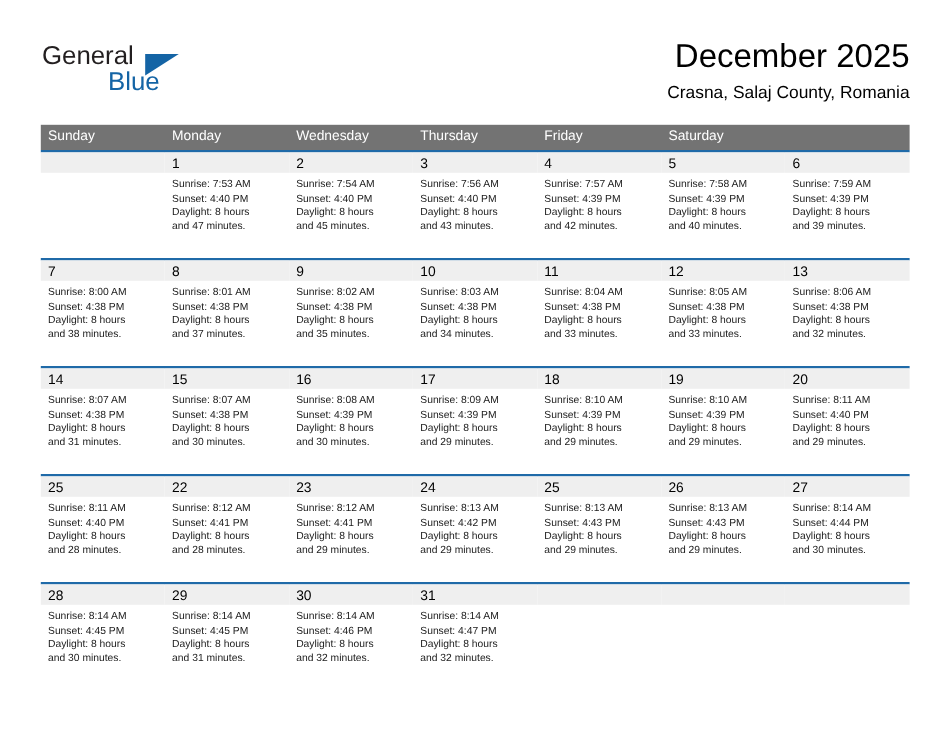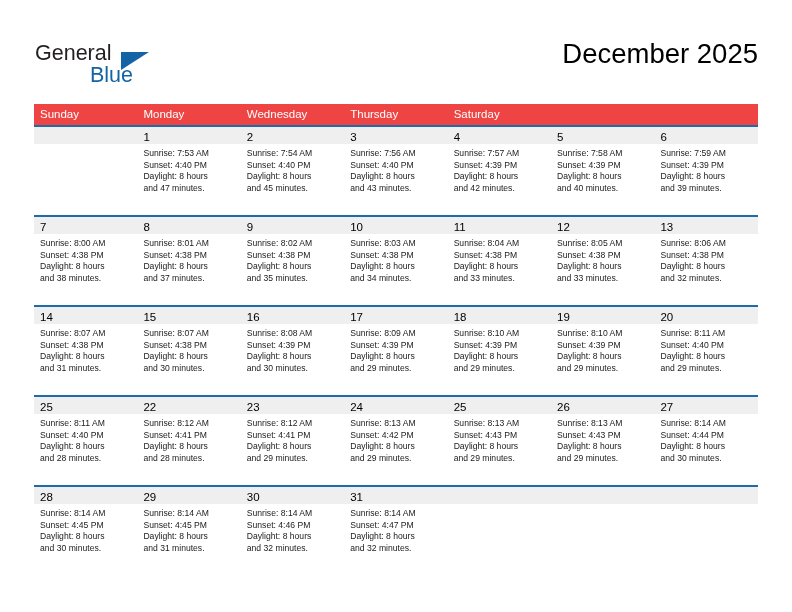--- a/index.html
+++ b/index.html
@@ -17,21 +17,21 @@
   .page {
     position: relative;
     width: 792px;
     height: 612px;
     box-sizing: border-box;
   }
 
   
   .header {
     position: absolute;
-    left: 0; top: 7px;
+    left: 0; top: 0;
     width: 792px;
     height: 100px;
   }
   .logo {
     position: absolute;
     left: 35px;
     top: 34px;
     width: 200px;
     height: 52px;
   }
@@ -85,21 +85,21 @@
   .calendar {
     position: absolute;
     left: 34px;
     top: 104px;
     width: 724px;
   }
   .dow-row {
     display: flex;
     width: 724px;
     height: 21px;
-    background: #ef4444;
+    background: #737373;
   }
   .dow-cell {
     width: 103.42px;
     box-sizing: border-box;
     padding-left: 6px;
     color: #ffffff;
     font-size: 11.5px;
     line-height: 21px;
     white-space: nowrap;
     overflow: hidden;
@@ -156,30 +156,32 @@
   <div class="header">
 
     <div class="logo">
       <span class="logo-general">General</span>
       <span class="logo-triangle"></span>
       <span class="logo-blue">Blue</span>
     </div>
 
     <div class="title-block">
       <div class="cal-title">December 2025</div>
+      <div class="cal-subtitle">Crasna, Salaj County, Romania</div>
     </div>
 
   </div>
 
   <div class="calendar">
     <div class="dow-row" id="dow-row">
         <div class="dow-cell">Sunday</div>
         <div class="dow-cell">Monday</div>
         <div class="dow-cell">Wednesday</div>
         <div class="dow-cell">Thursday</div>
+        <div class="dow-cell">Friday</div>
         <div class="dow-cell">Saturday</div>
       </div>
     <div id="weeks-container">
         <div class="week">
           <div class="week-sep"></div>
           <div class="week-body">
             <div class="day-cell empty">
               <div class="daynum-band"><span class="daynum"></span></div>
             </div>
             <div class="day-cell">

